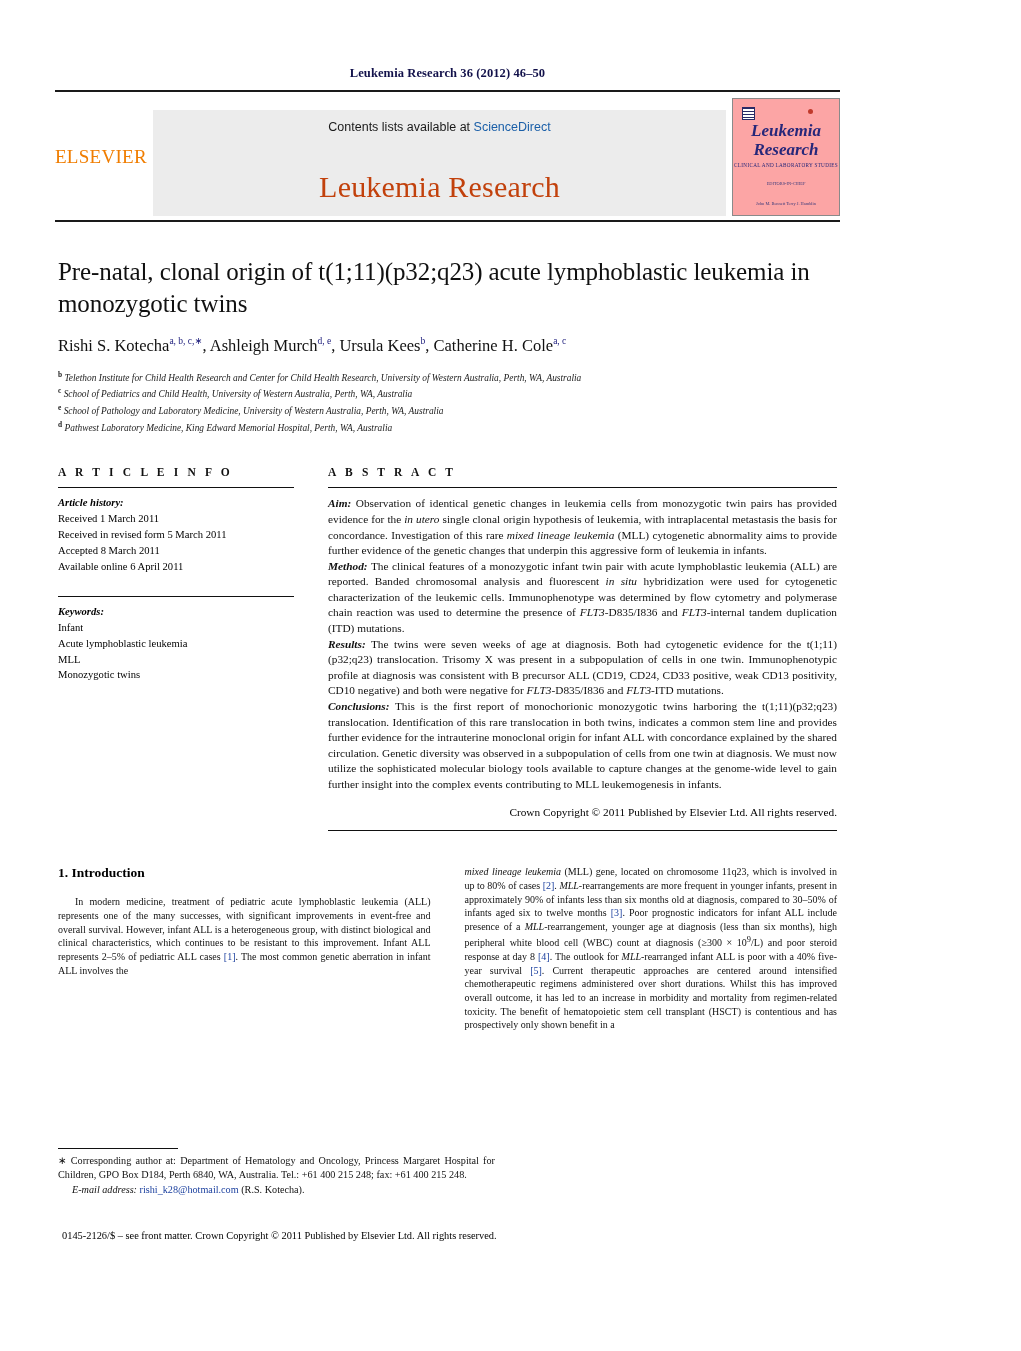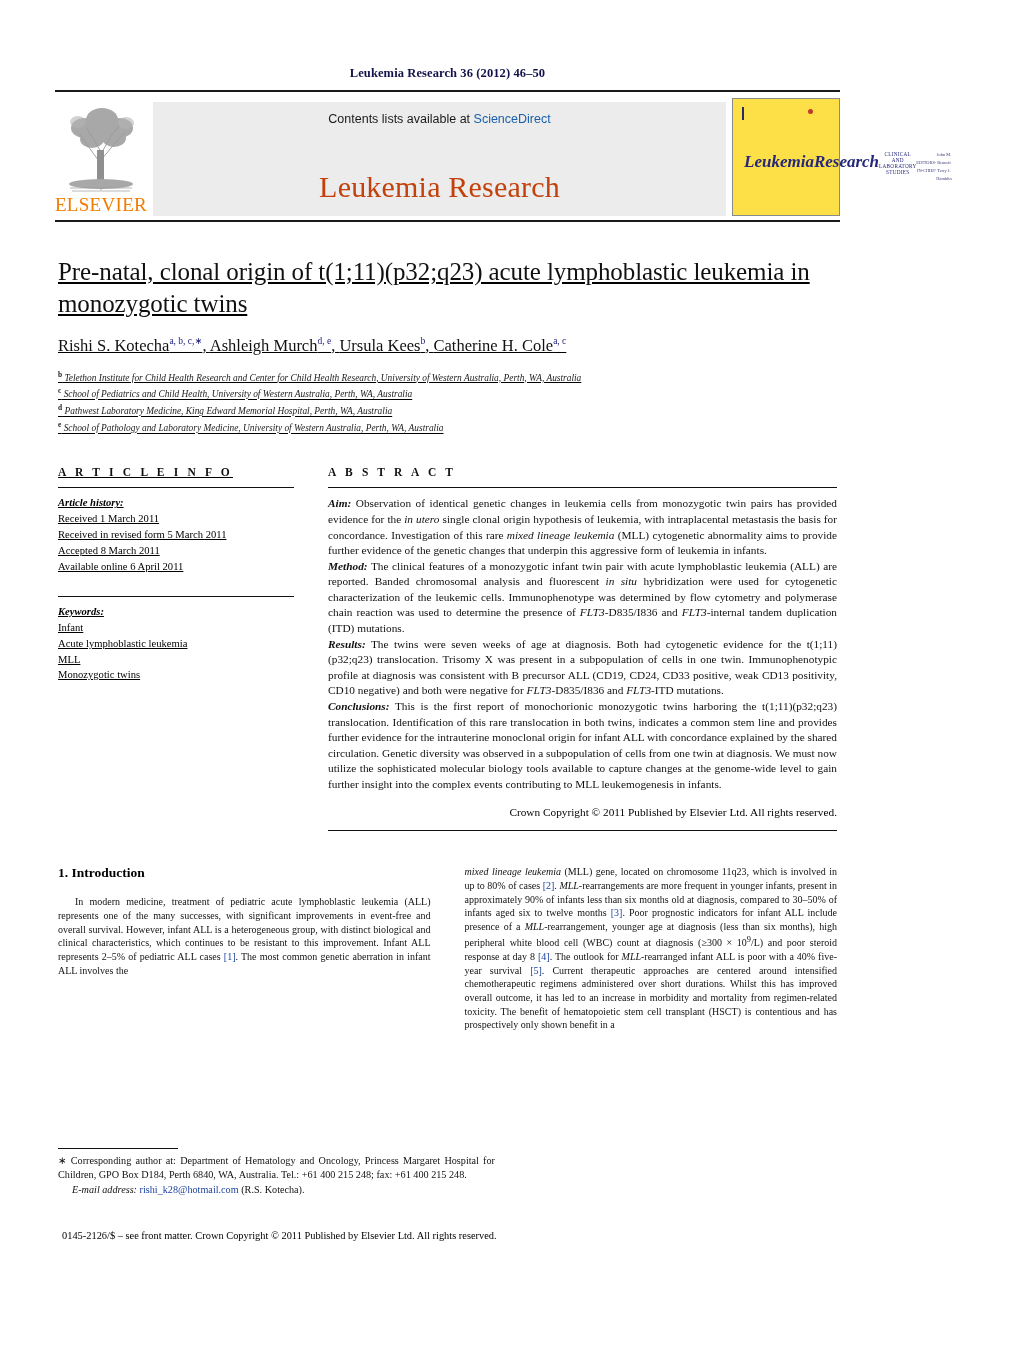--- a/index.html
+++ b/index.html
@@ -33,39 +33,39 @@
     border-top: 2.5px solid #1a1a1a;
     padding-top: 6px;
     display: flex;
     align-items: stretch;
     height: 126px;
   }
   .elsevier-logo {
     width: 92px;
     flex: 0 0 92px;
     display: flex;
-    flex-direction: column;
+    flex-direction: row;
     align-items: center;
     justify-content: flex-end;
     padding-bottom: 2px;
   }
   .tree-svg { display: block; }
   .elsevier-word {
     font-family: "Liberation Serif", serif;
     font-size: 19px;
     letter-spacing: 0.3px;
     color: #f07d00;
     line-height: 1;
     margin-top: 1px;
     white-space: nowrap;
   }
   .masthead-center {
     flex: 1 1 auto;
     background: #ececec;
-    margin: 4px 6px 0 6px;
+    margin: 12px 6px 0 6px;
     display: flex;
     flex-direction: column;
     align-items: center;
     justify-content: space-between;
     padding: 10px 0 12px 0;
   }
   .contents-line {
     font-family: "Liberation Sans", sans-serif;
     font-size: 12.5px;
     color: #1a1a1a;
@@ -81,24 +81,24 @@
     font-family: "Liberation Sans", sans-serif;
     font-size: 11.5px;
     letter-spacing: 1.1px;
     color: #1a1a1a;
   }
   .homepage-line .url { color: #1a5fa8; }
   .cover-thumb {
     width: 108px;
     flex: 0 0 108px;
     border: 1px solid #8a8a8a;
-    background: #fde047;
+    background: #fca5a5;
     position: relative;
     display: flex;
-    flex-direction: row;
+    flex-direction: column;
     align-items: center;
     padding-top: 8px;
   }
   .cover-mini-logo {
     width: 13px; height: 13px;
     border: 1px solid #2a2a66;
     align-self: flex-start;
     margin-left: 9px;
     background: repeating-linear-gradient(to bottom, #2a2a66 0 1px, #fff 1px 3px);
   }
@@ -134,21 +134,21 @@
     width: 5px; height: 5px;
     border-radius: 50%;
     background: #c0392b;
   }
   .masthead-rule {
     margin: 4px 55px 0 55px;
     border-top: 2.5px solid #1a1a1a;
   }
 
   
-  .title-block { margin: 34px 58px 18px 58px; text-decoration: underline; }
+  .title-block { margin: 34px 58px 18px 58px; }
   h1.article-title {
     font-family: "Liberation Serif", serif;
     font-weight: normal;
     font-size: 25px;
     line-height: 1.26;
     margin: 0;
     color: #111;
     letter-spacing: -0.1px;
   }
   .authors {
@@ -167,21 +167,21 @@
     color: #1a1a1a;
   }
   .affiliations sup { font-style: normal; font-weight: bold; font-size: 7.4px; }
 
   
   .info-abstract {
     margin: 30px 58px 0 58px;
     display: flex;
     gap: 34px;
   }
-  .col-info { width: 236px; flex: 0 0 236px; text-decoration: underline; }
+  .col-info { width: 236px; flex: 0 0 236px; }
   .col-abstract { flex: 1 1 auto; }
 
   .section-caps {
     font-family: "Liberation Serif", serif;
     font-weight: bold;
     font-size: 11.5px;
     letter-spacing: 3.2px;
     color: #111;
   }
   .thin-rule { border-top: 1.4px solid #111; margin-top: 9px; }
@@ -338,22 +338,22 @@
     </div>
   </div>
   <div class="masthead-rule"></div>
 
   <div class="title-block">
     <h1 class="article-title">Pre-natal, clonal origin of t(1;11)(p32;q23) acute lymphoblastic leukemia in monozygotic twins</h1>
     <div class="authors"><span>Rishi S. Kotecha</span><sup>a, b, c,∗</sup>, <span>Ashleigh Murch</span><sup>d, e</sup>, <span>Ursula Kees</span><sup>b</sup>, <span>Catherine H. Cole</span><sup>a, c</sup></div>
     <div class="affiliations">
         <div><sup>b</sup> Telethon Institute for Child Health Research and Center for Child Health Research, University of Western Australia, Perth, WA, Australia</div>
         <div><sup>c</sup> School of Pediatrics and Child Health, University of Western Australia, Perth, WA, Australia</div>
+        <div><sup>e</sup> School of Pathology and Laboratory Medicine, University of Western Australia, Perth, WA, Australia</div>
         <div><sup>d</sup> Pathwest Laboratory Medicine, King Edward Memorial Hospital, Perth, WA, Australia</div>
-        <div><sup>e</sup> School of Pathology and Laboratory Medicine, University of Western Australia, Perth, WA, Australia</div>
       </div>
   </div>
 
   <div class="info-abstract">
 
     <div class="col-info">
       <div class="section-caps">A R T I C L E   I N F O</div>
       <div class="thin-rule"></div>
       <div class="info-body">
         <div class="lbl">Article history:</div>

